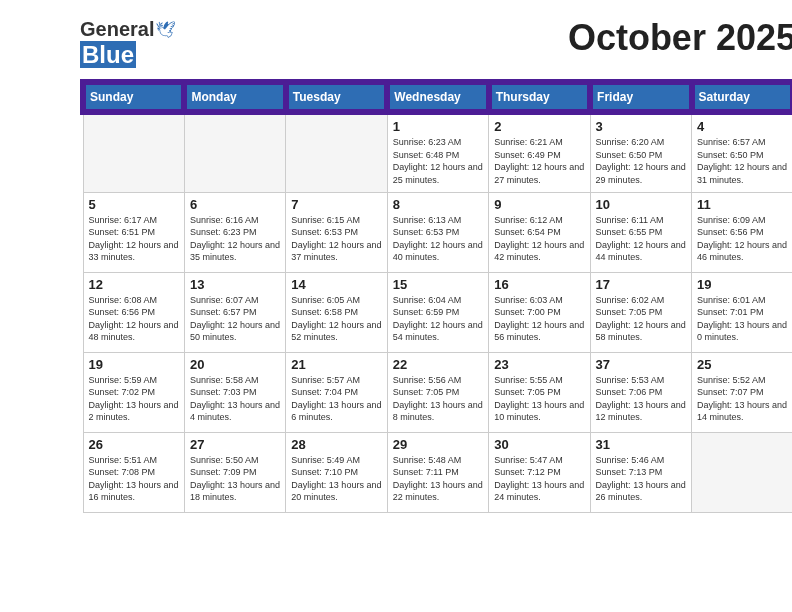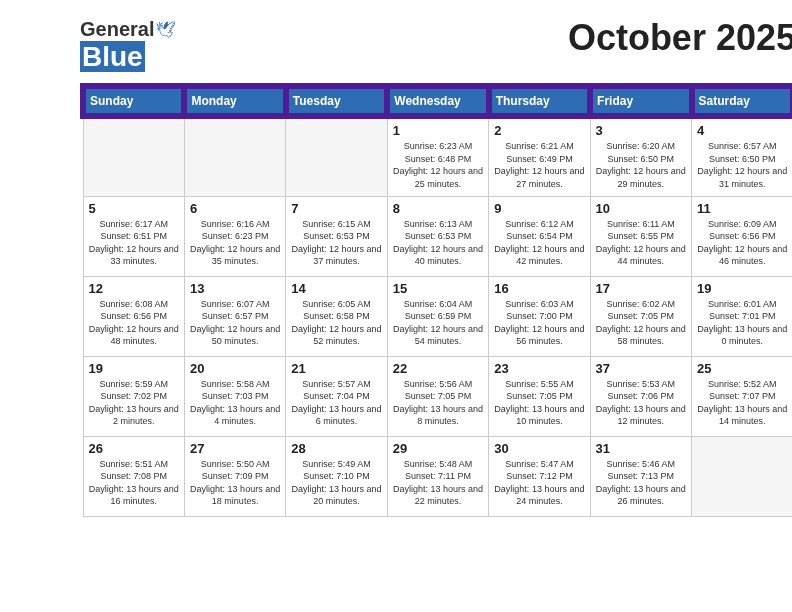--- a/index.html
+++ b/index.html
@@ -69,30 +69,29 @@
     .cell-day {
       font-size: 13px;
       font-weight: bold;
       color: #222;
       margin-bottom: 2px;
     }
     .cell-info {
       font-size: 9px;
       color: #333;
       line-height: 1.4;
-      text-align: center;
     }
     .logo-wrapper {
       display: flex;
       align-items: center;
     }
     .logo-sub {
       background: #2e6db4;
       color: white;
-      font-size: 28px;
+      font-size: 24px;
       font-weight: bold;
       padding: 0 2px;
     }
   </style>
 </head>
 <body>
 
 <div class="page">
   <div class="header">
     <div class="logo">

